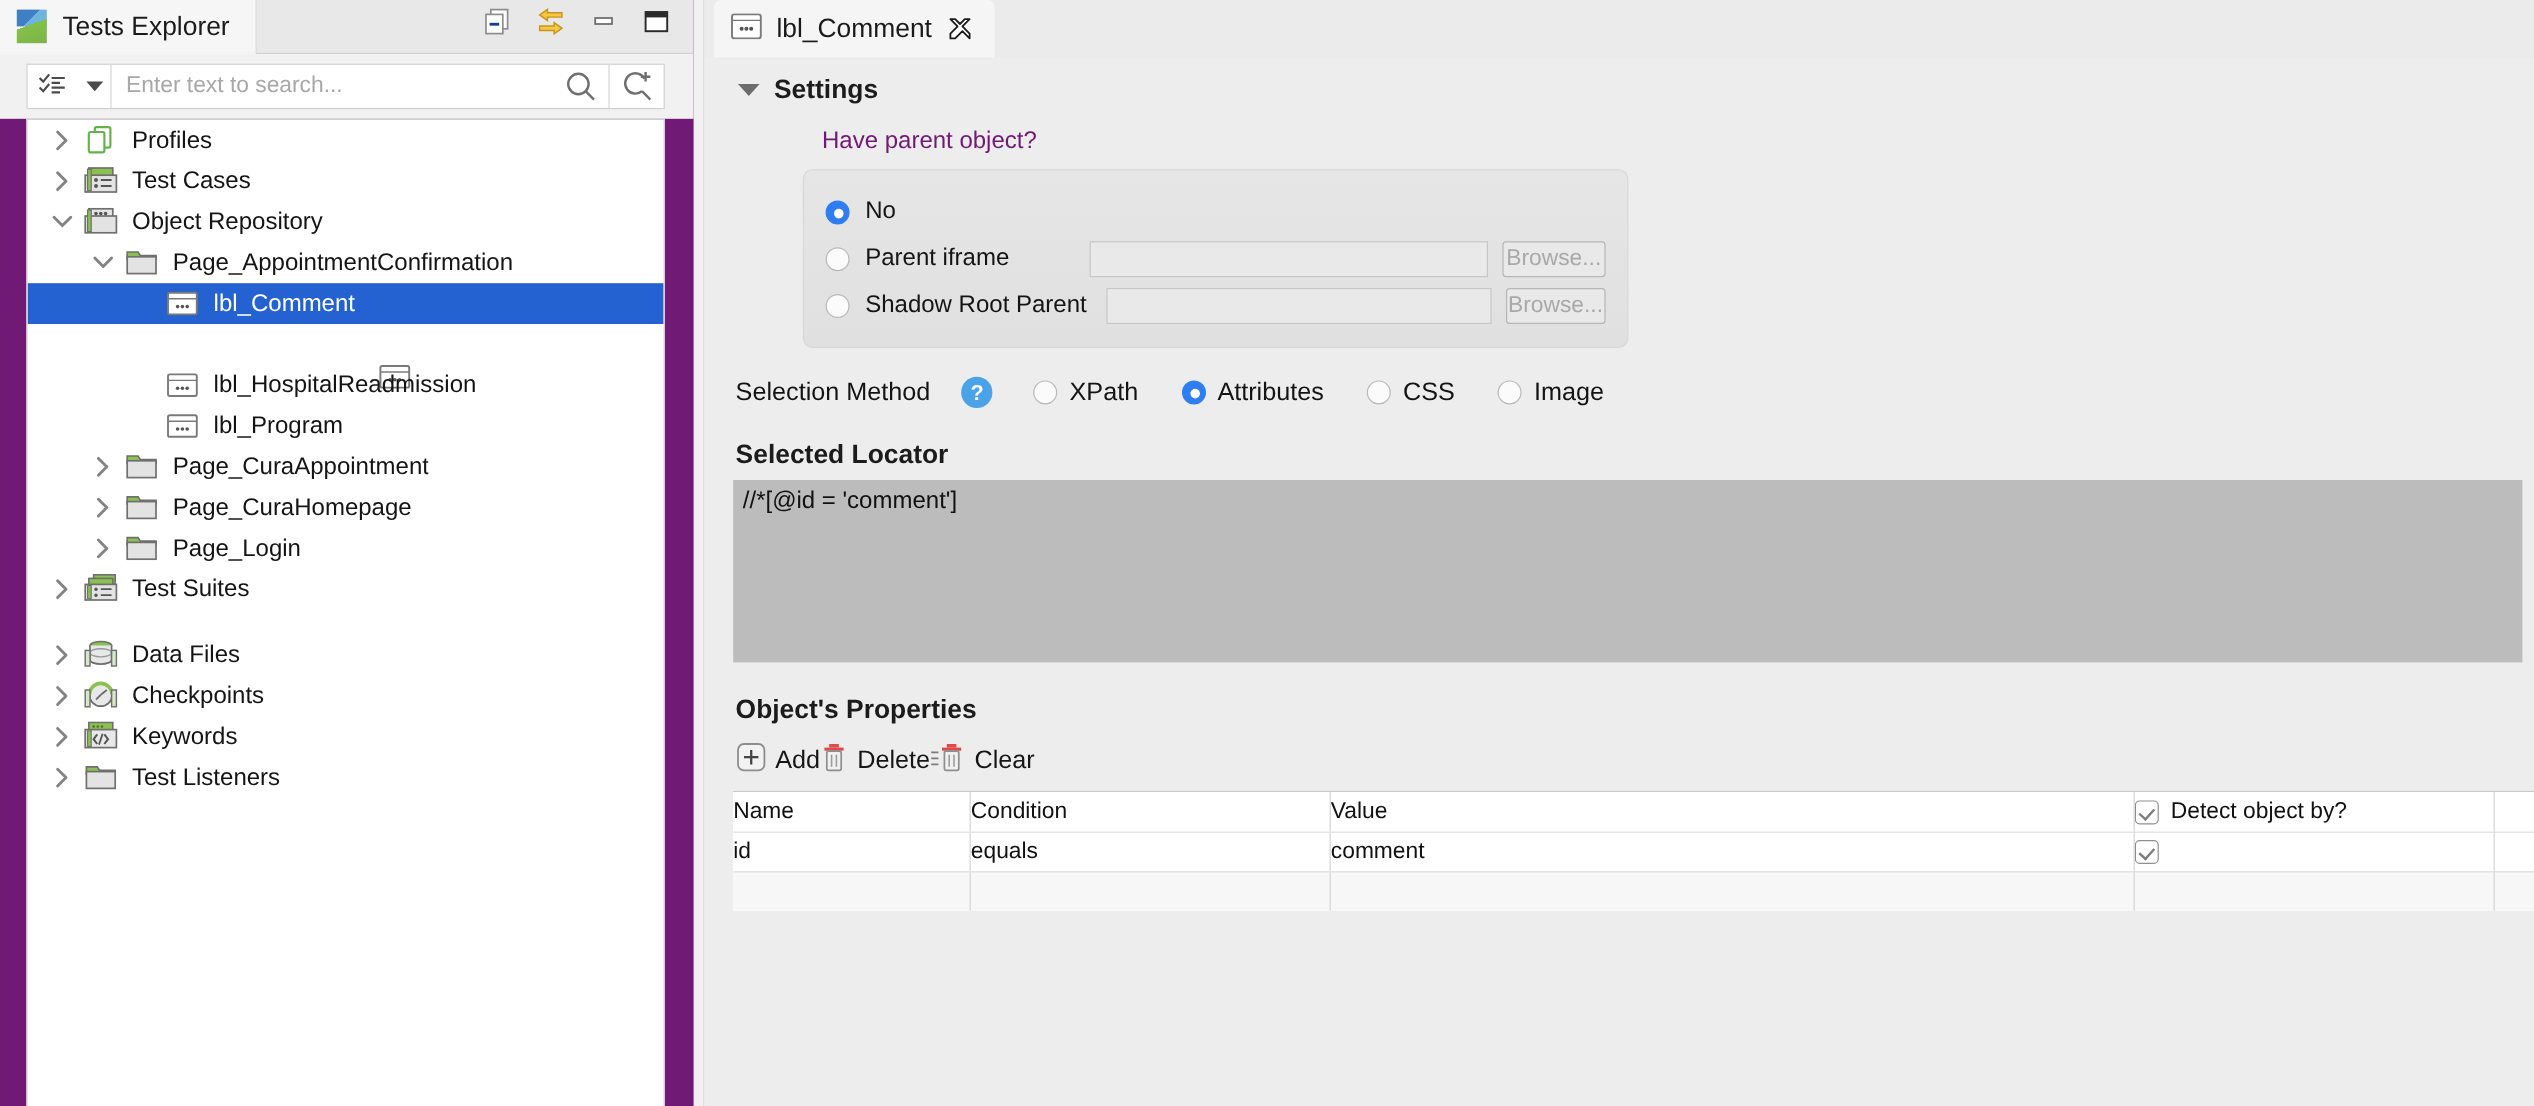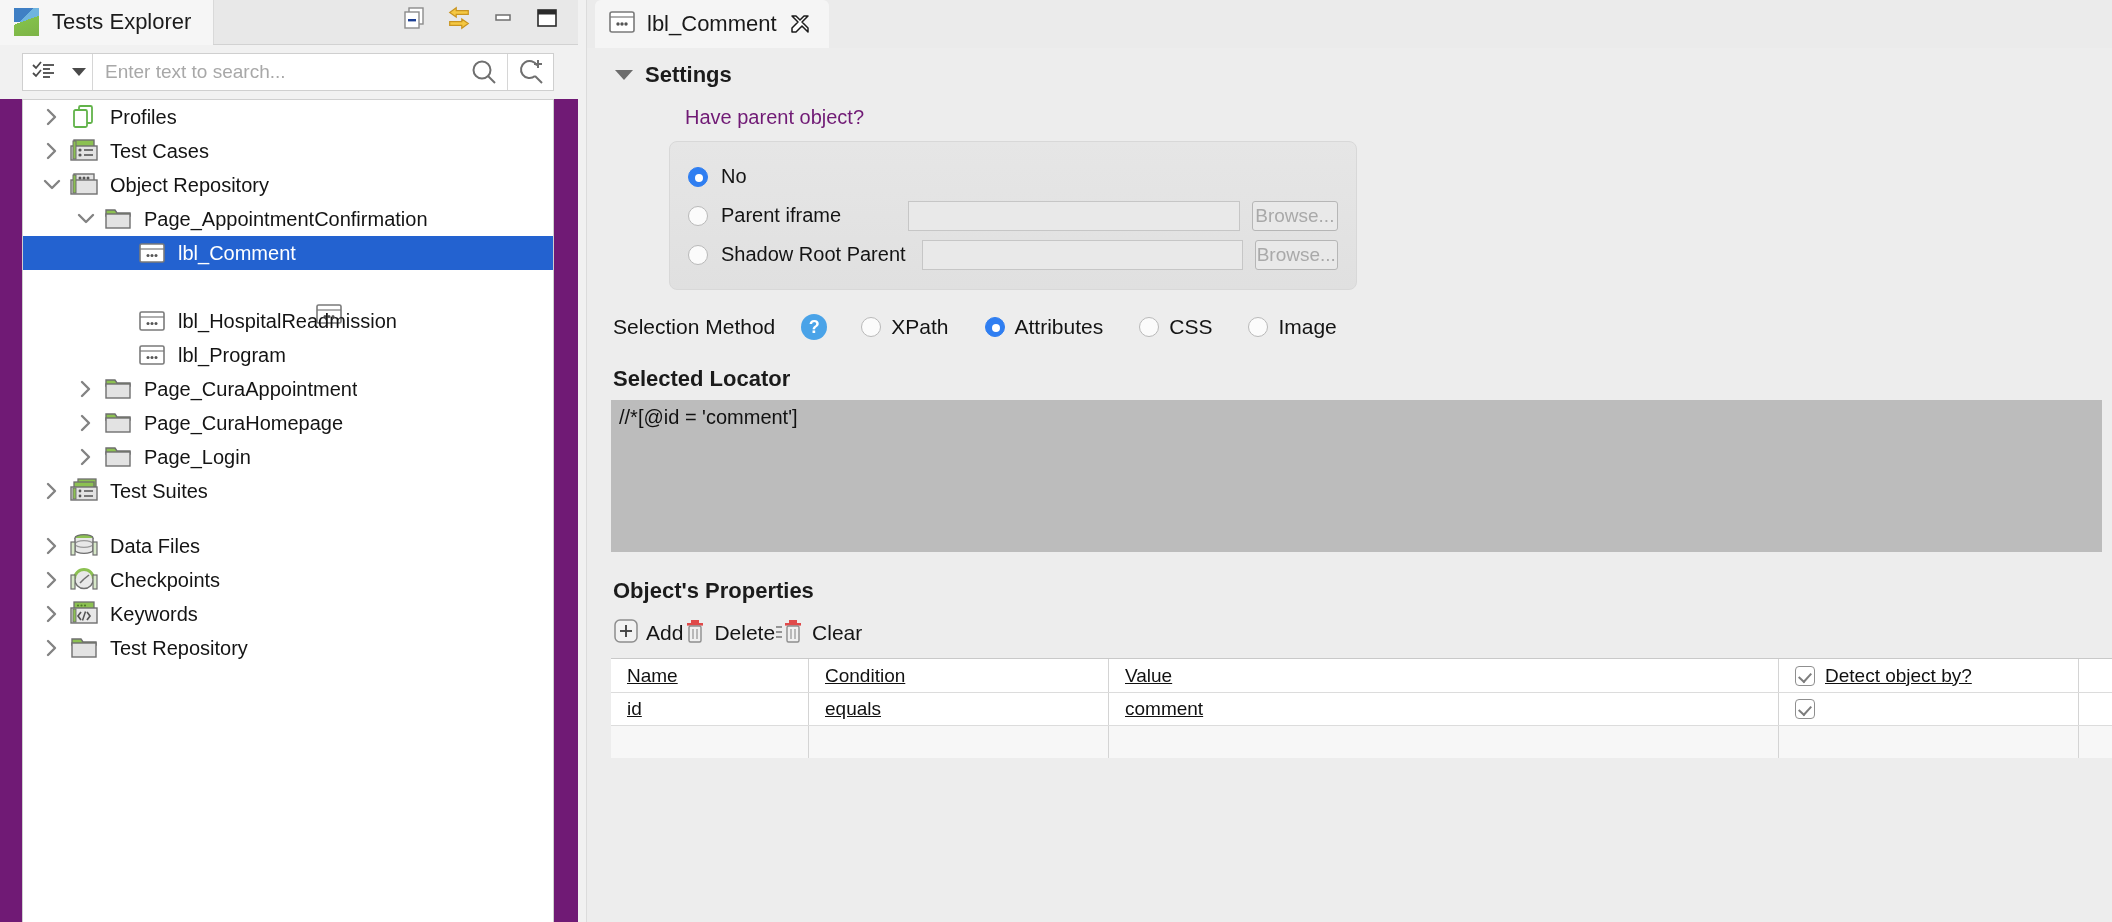--- a/index.html
+++ b/index.html
@@ -244,25 +244,24 @@
     margin-left: 24px;
     margin-right: 0;
     border-top: 1px solid #c9c9c9;
     background: #fff;
   }
   .pt-row { display: flex; height: 33px; align-items: stretch; }
   .pt-row.header { background: #ffffff; }
   .pt-cell {
     font-size: 19px; color: #111;
     display: flex; align-items: center;
-    padding: 0 16px;
+    padding: 0 0;
     border-right: 1px solid #d4d4d4;
     overflow: hidden;
     white-space: nowrap;
-    text-decoration: underline;
   }
   .pt-row.body { border-top: 1px solid #dcdcdc; }
   .pt-row.empty { background: #f7f7f7; border-top: 1px solid #dcdcdc; }
   .c-name { width: 198px; }
   .c-cond { width: 300px; }
   .c-val  { width: 670px; }
   .c-det  { width: 300px; gap: 10px; }
   .chk {
     width: 20px; height: 20px; border: 1px solid #8f8f8f; border-radius: 4px;
     background: #fff; position: relative; flex:none;
@@ -606,21 +605,21 @@
               <svg width="18" height="18" viewBox="0 0 18 18">
                 <path d="M5 2 L12 9 L5 16" fill="none" stroke="#838383" stroke-width="2.4" stroke-linecap="round" stroke-linejoin="round"></path>
               </svg>
             </span>
             <span class="tree-icon">
               <svg width="32" height="26" viewBox="0 0 32 26">
                 <path d="M4 4 L13 4 L15 7 L28 7 L28 10 L4 10 Z" fill="#8cc152" stroke="#6f6f6f" stroke-width="1.4"></path>
                 <rect x="4" y="8" width="24" height="14" fill="#e3e3e3" stroke="#6f6f6f" stroke-width="1.4"></rect>
               </svg>
             </span>
-            <span class="tree-label">Test Repository</span>
+            <span class="tree-label">Test Listeners</span>
           </div>
         </div>
     </div>
   </div>
 
   <div class="right-panel">
 
     <div class="right-tabbar">
       <div class="right-tab">
         <span>

